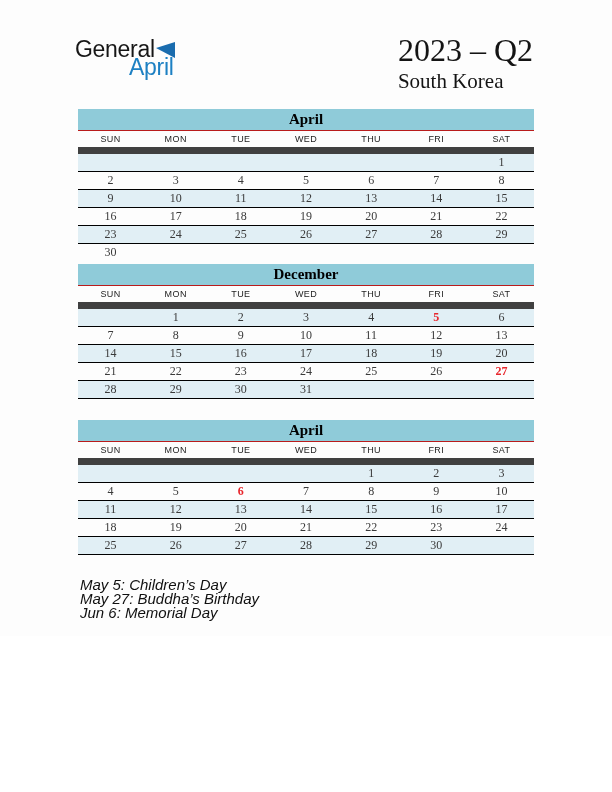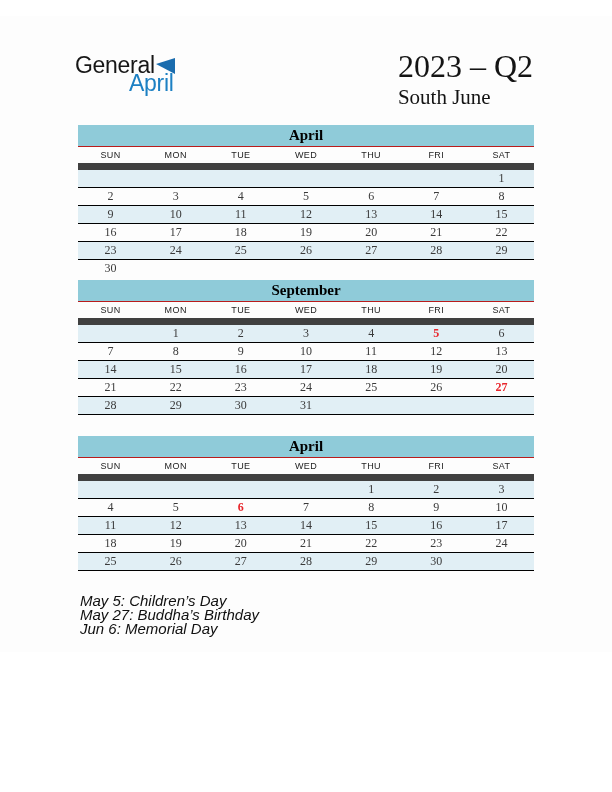--- a/index.html
+++ b/index.html
@@ -1,20 +1,20 @@
 <!DOCTYPE html>
 <html style="--month-bg: #8fcbd9; --alt-row: #e1eff5; --holiday-red: #e8262c; --logo-blue: #1d80c3;"><head>
 <meta charset="utf-8">
 <style>
   html, body { margin: 0; padding: 0; background: #ffffff; }
   .page {
     position: relative;
     width: 612px;
     height: 636px;
-    margin: 16px auto;
+    margin: 0 auto;
     background: #fdfdfd;
     overflow: hidden;
     font-family: "Liberation Serif", serif;
   }
 
   
   .logo { position: absolute; left: 75px; top: 38px; }
   .logo-line1 { display: flex; align-items: flex-start; line-height: 23px; }
   .logo-general {
     font-family: "Liberation Sans", sans-serif;
@@ -87,21 +87,21 @@
         <polygon id="logo-flag-poly" points="0,6 19,0 19,16" fill="#1a6cae"></polygon>
       </svg>
     </div>
     <div class="logo-line2">
       <span class="logo-blue">April</span>
     </div>
   </div>
 
   <div class="titles">
     <div class="quarter-title">2023 – Q2</div>
-    <div class="region-subtitle">South June</div>
+    <div class="region-subtitle">South Korea</div>
   </div>
 
   <div id="calendars">
       <table class="month month-0 no-bottom">
         <thead>
           <tr>
             <th colspan="7" class="title-cell">April</th>
           </tr>
           <tr>
             <th class="weekday-cell">SUN</th>
@@ -166,21 +166,21 @@
             <td class="day-cell"></td>
             <td class="day-cell"></td>
             <td class="day-cell"></td>
             <td class="day-cell"></td>
           </tr>
         </tbody>
       </table>
       <table class="month month-1">
         <thead>
           <tr>
-            <th colspan="7" class="title-cell">September</th>
+            <th colspan="7" class="title-cell">December</th>
           </tr>
           <tr>
             <th class="weekday-cell">SUN</th>
             <th class="weekday-cell">MON</th>
             <th class="weekday-cell">TUE</th>
             <th class="weekday-cell">WED</th>
             <th class="weekday-cell">THU</th>
             <th class="weekday-cell">FRI</th>
             <th class="weekday-cell">SAT</th>
           </tr>

